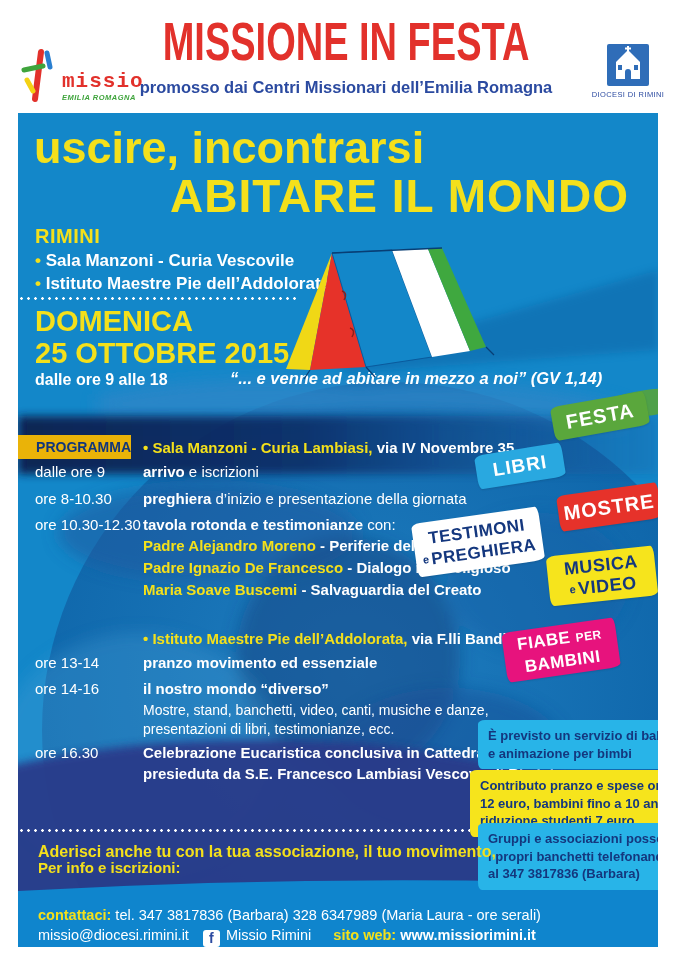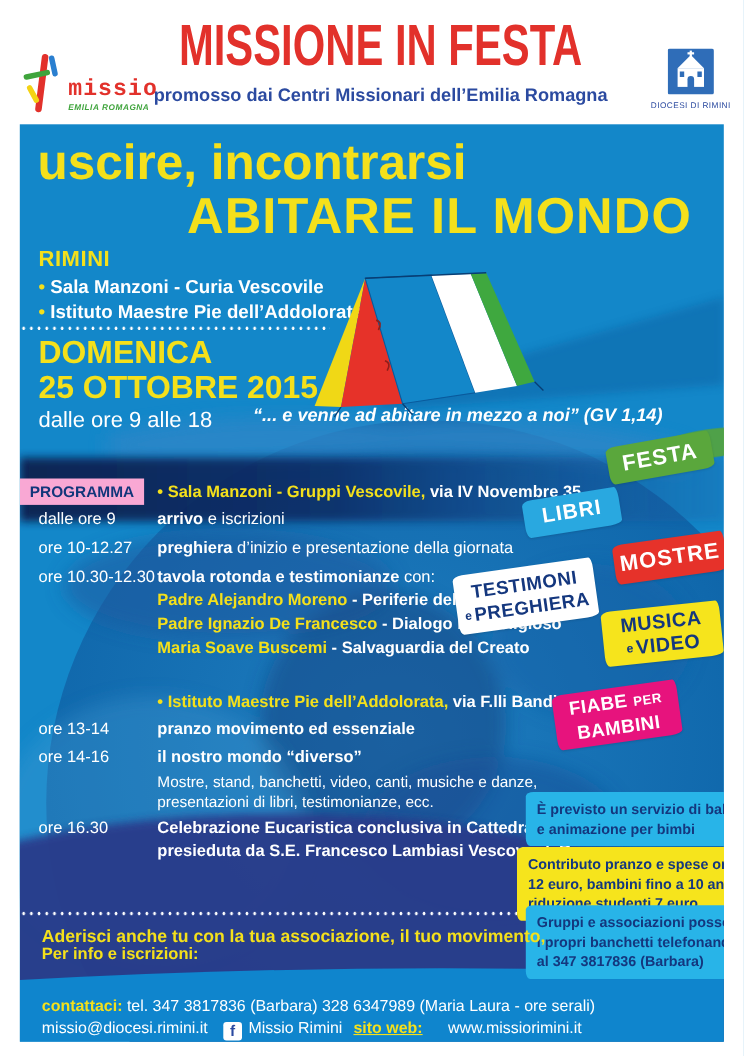--- a/index.html
+++ b/index.html
@@ -19,23 +19,23 @@
   .bg-svg{position:absolute;inset:0;z-index:1;}
   .tag1,.tag2{color:#f4e01b;font-weight:bold;white-space:nowrap;line-height:1;}
   .tag1{font-size:45px;letter-spacing:0px;}
   .tag2{font-size:46px;letter-spacing:1px;}
   .c-yellow{color:#f4e01b;}.c-white{color:#ffffff;}.c-navy{color:#14377e;}
   .city{font-size:20px;font-weight:bold;letter-spacing:.5px;}
   .venue-line{font-size:17px;font-weight:bold;color:#fff;line-height:23px;white-space:nowrap;}
   .dotline{height:3px;background-image:radial-gradient(circle,#ffffff 1.2px,transparent 1.5px);
            background-size:7px 3px;background-repeat:repeat-x;}
   .day,.date{font-size:29px;font-weight:bold;color:#f4e01b;line-height:1.05;white-space:nowrap;}
-  .hours{font-size:20px;font-weight:normal;color:#fff;}
+  .hours{font-size:16px;font-weight:bold;color:#fff;}
   .quote{font-size:16.5px;font-weight:bold;font-style:italic;color:#fff;white-space:nowrap;}
-  .prog-label{background:#f9a8d4;color:#12367a;font-weight:800;font-size:14px;text-align:center;line-height:24px;}
+  .prog-label{background:#eab308;color:#12367a;font-weight:800;font-size:14px;text-align:right;line-height:24px;}
   .sched{font-size:15px;color:#fff;white-space:nowrap;}
   .sched b{font-weight:bold;}
   .spk-name{color:#f4e01b;font-weight:bold;}
   .spk-topic{color:#fff;font-weight:bold;}
   .small-desc{font-size:14px;color:#fff;line-height:19px;white-space:nowrap;}
   .ribbon{display:flex;flex-direction:column;align-items:center;justify-content:center;
           text-align:center;font-weight:800;border-radius:9px 3px 11px 4px/5px 10px 4px 9px;
           box-shadow:0 1px 2px rgba(0,0,0,.12);}
   .rib-big{font-size:20px;letter-spacing:1px;line-height:1;}
   .rib-mid{font-size:17px;letter-spacing:.5px;line-height:21px;}
@@ -157,28 +157,28 @@
         <line x1="86" y1="124" x2="95" y2="134" stroke="#083e74" stroke-width="1.2"></line>
         <line x1="206" y1="104" x2="214" y2="112" stroke="#083e74" stroke-width="1.2"></line>
         <line x1="30" y1="127" x2="24" y2="136" stroke="#083e74" stroke-width="1.2"></line>
         <path d="M62,48 q6,2 2,9" fill="none" stroke="#8f1f1a" stroke-width="1.5"></path>
         <path d="M70,85 q6,2 2,9" fill="none" stroke="#8f1f1a" stroke-width="1.5"></path>
       </svg>
 
       <div class="abs prog-label" style="left:0;top:322px;width:113px;height:24px;">PROGRAMMA</div>
       <div class="abs sched" style="left:125px;top:326px;font-weight:bold;">
         <span class="c-yellow">•</span>
-        <span class="c-yellow">Sala Manzoni - Gruppi Vescovile,</span><span class="c-white"> via IV Novembre 35</span>
+        <span class="c-yellow">Sala Manzoni - Curia Lambiasi,</span><span class="c-white"> via IV Novembre 35</span>
       </div>
 
       <div class="abs sched" style="left:17px;top:350px;">dalle ore 9</div>
       <div class="abs sched" style="left:125px;top:350px;">
         <b>arrivo</b><span> e iscrizioni</span>
       </div>
-      <div class="abs sched" style="left:17px;top:377px;">ore 10-12.27</div>
+      <div class="abs sched" style="left:17px;top:377px;">ore 8-10.30</div>
       <div class="abs sched" style="left:125px;top:377px;">
         <b>preghiera</b><span> d’inizio e presentazione della giornata</span>
       </div>
       <div class="abs sched" style="left:17px;top:403px;">ore 10.30-12.30</div>
       <div class="abs sched" style="left:125px;top:403px;">
         <b>tavola rotonda e testimonianze</b><span> con:</span>
       </div>
 
       <div class="abs sched" style="left:125px;top:424px;">
         <span class="spk-name">Padre Alejandro Moreno</span><span class="spk-topic"> - Periferie del mondo</span>
@@ -247,19 +247,19 @@
 
       <div class="abs dotline" style="left:0;top:716px;width:452px;"></div>
       <div class="abs join" style="left:20px;top:728px;">Aderisci anche tu con la tua associazione, il tuo movimento,</div>
 
       <div class="abs join" style="left:20px;top:744px;font-size:15px;">Per info e iscrizioni:</div>
       <div class="abs contact c-white" style="left:20px;top:794px;">
         <span class="c-yellow" style="font-weight:bold;">contattaci:</span><span> tel. 347 3817836 (Barbara) 328 6347989 (Maria Laura - ore serali)</span>
       </div>
       <div class="abs contact c-white" style="left:20px;top:814px;">
         <span>missio@diocesi.rimini.it</span><span class="fb">f</span><span>Missio Rimini</span>
-        <span class="c-yellow" style="font-weight:bold;margin-left:6px;text-decoration:underline;">sito web:</span>
-        <span style="font-weight:normal;margin-left:19px;">www.missiorimini.it</span>
+        <span class="c-yellow" style="font-weight:bold;margin-left:18px;">sito web:</span>
+        <span style="font-weight:bold;">www.missiorimini.it</span>
       </div>
 
     </div>
   </div>
 </div>
 
 </body></html>

